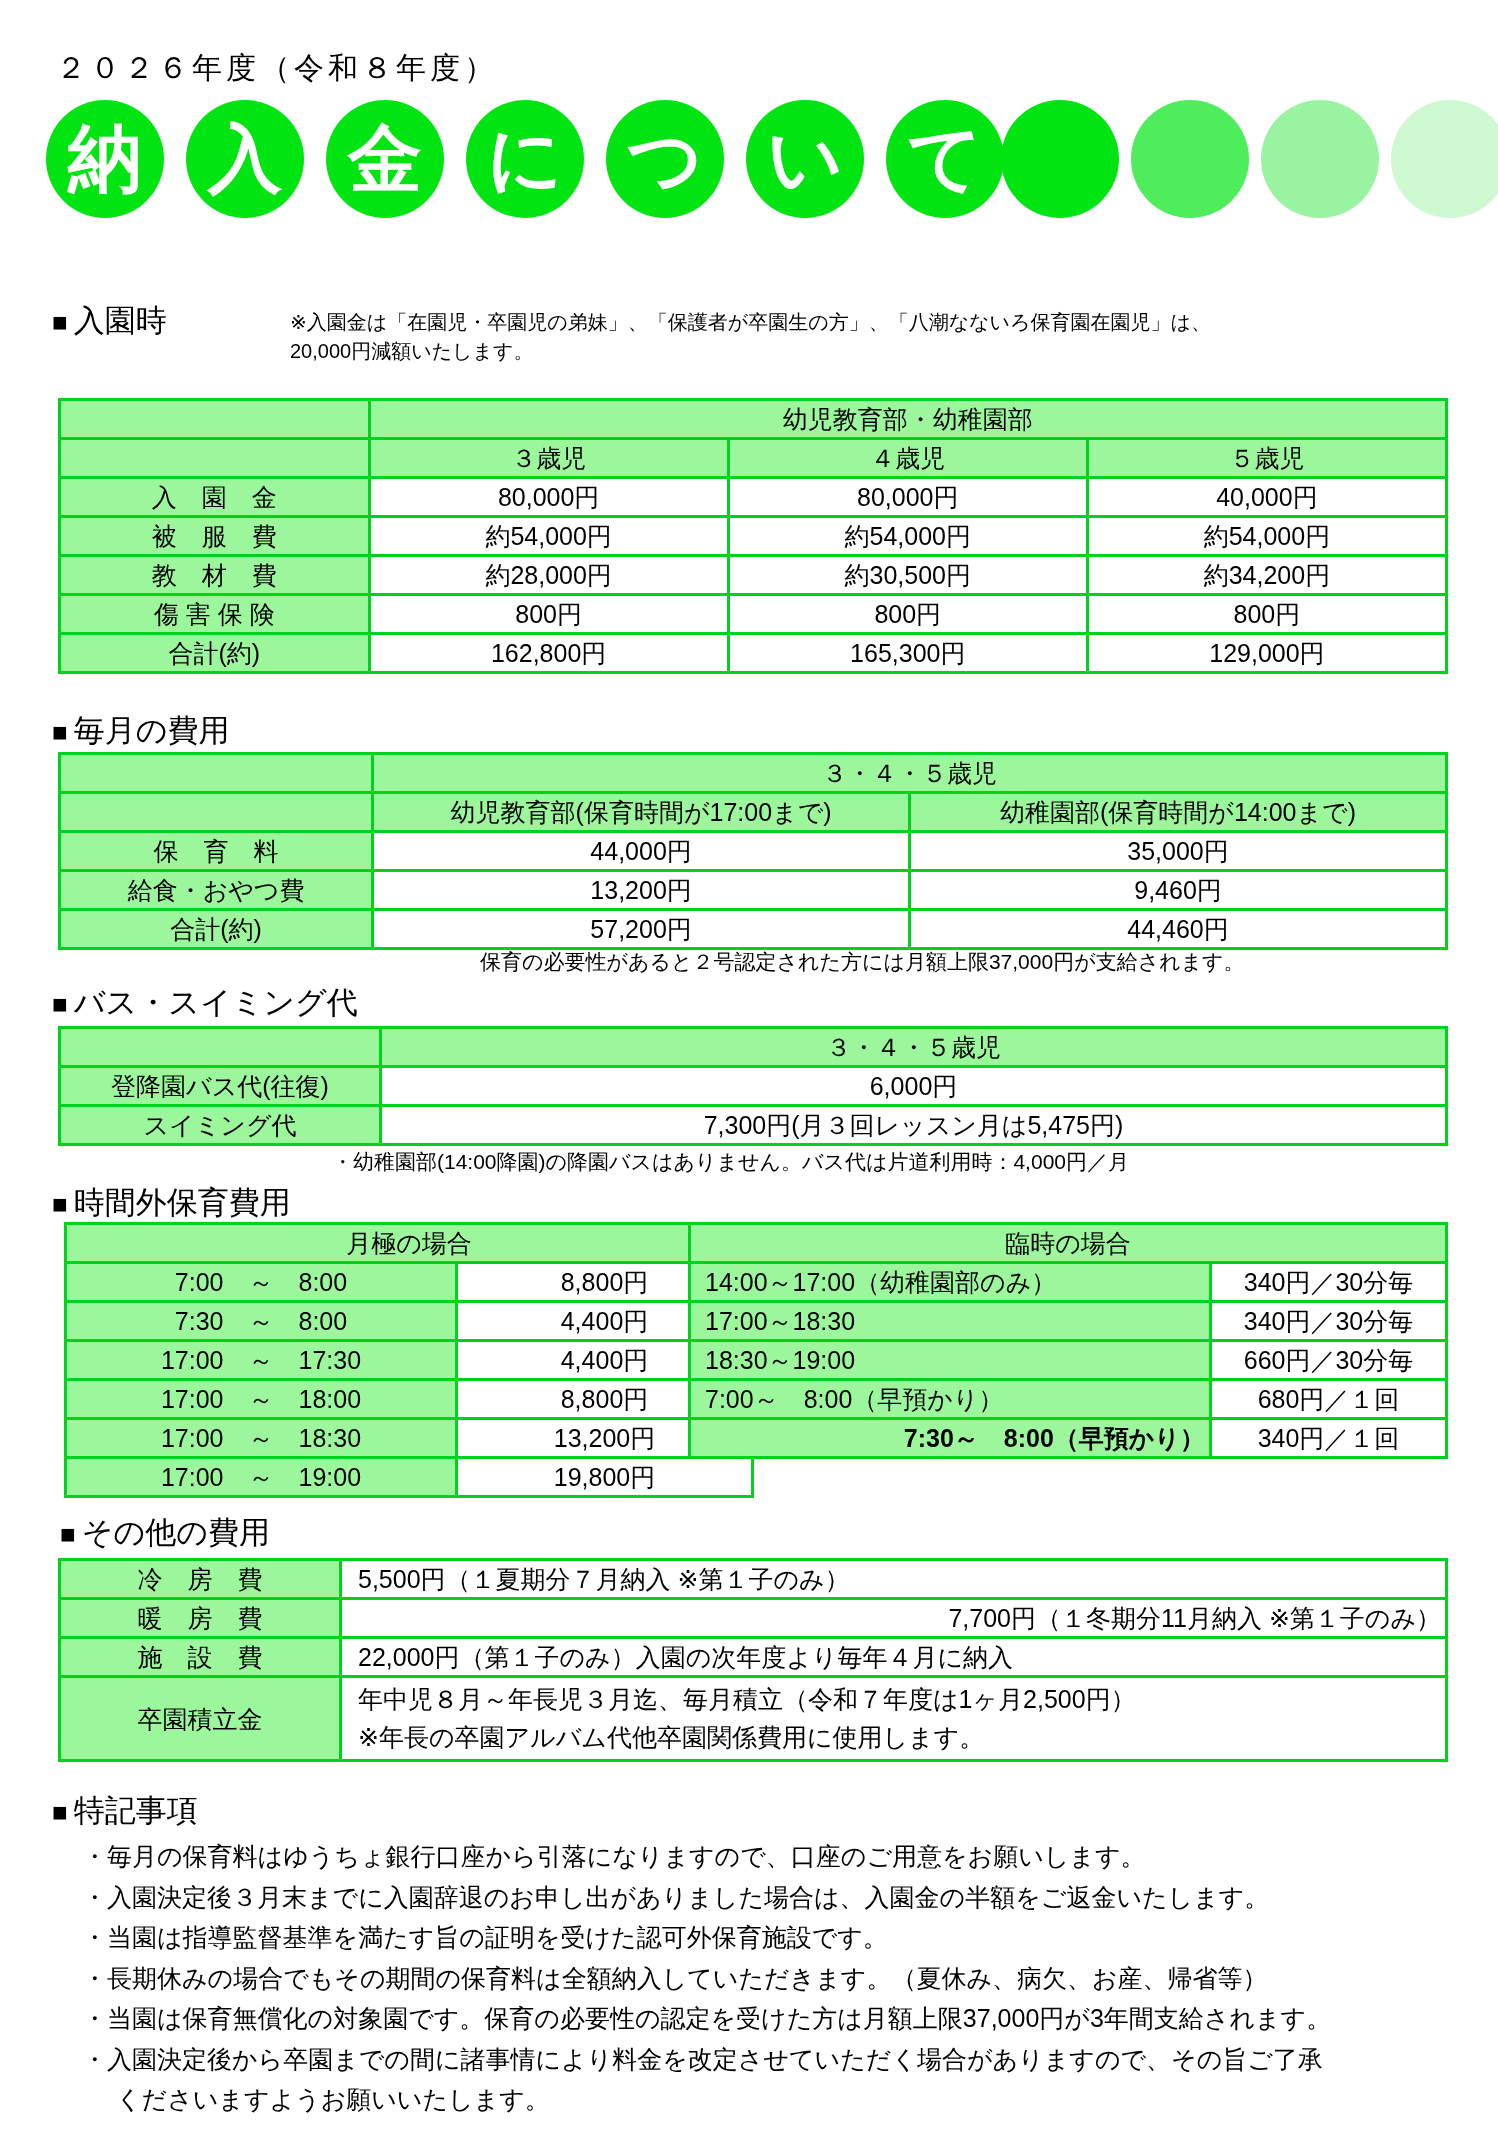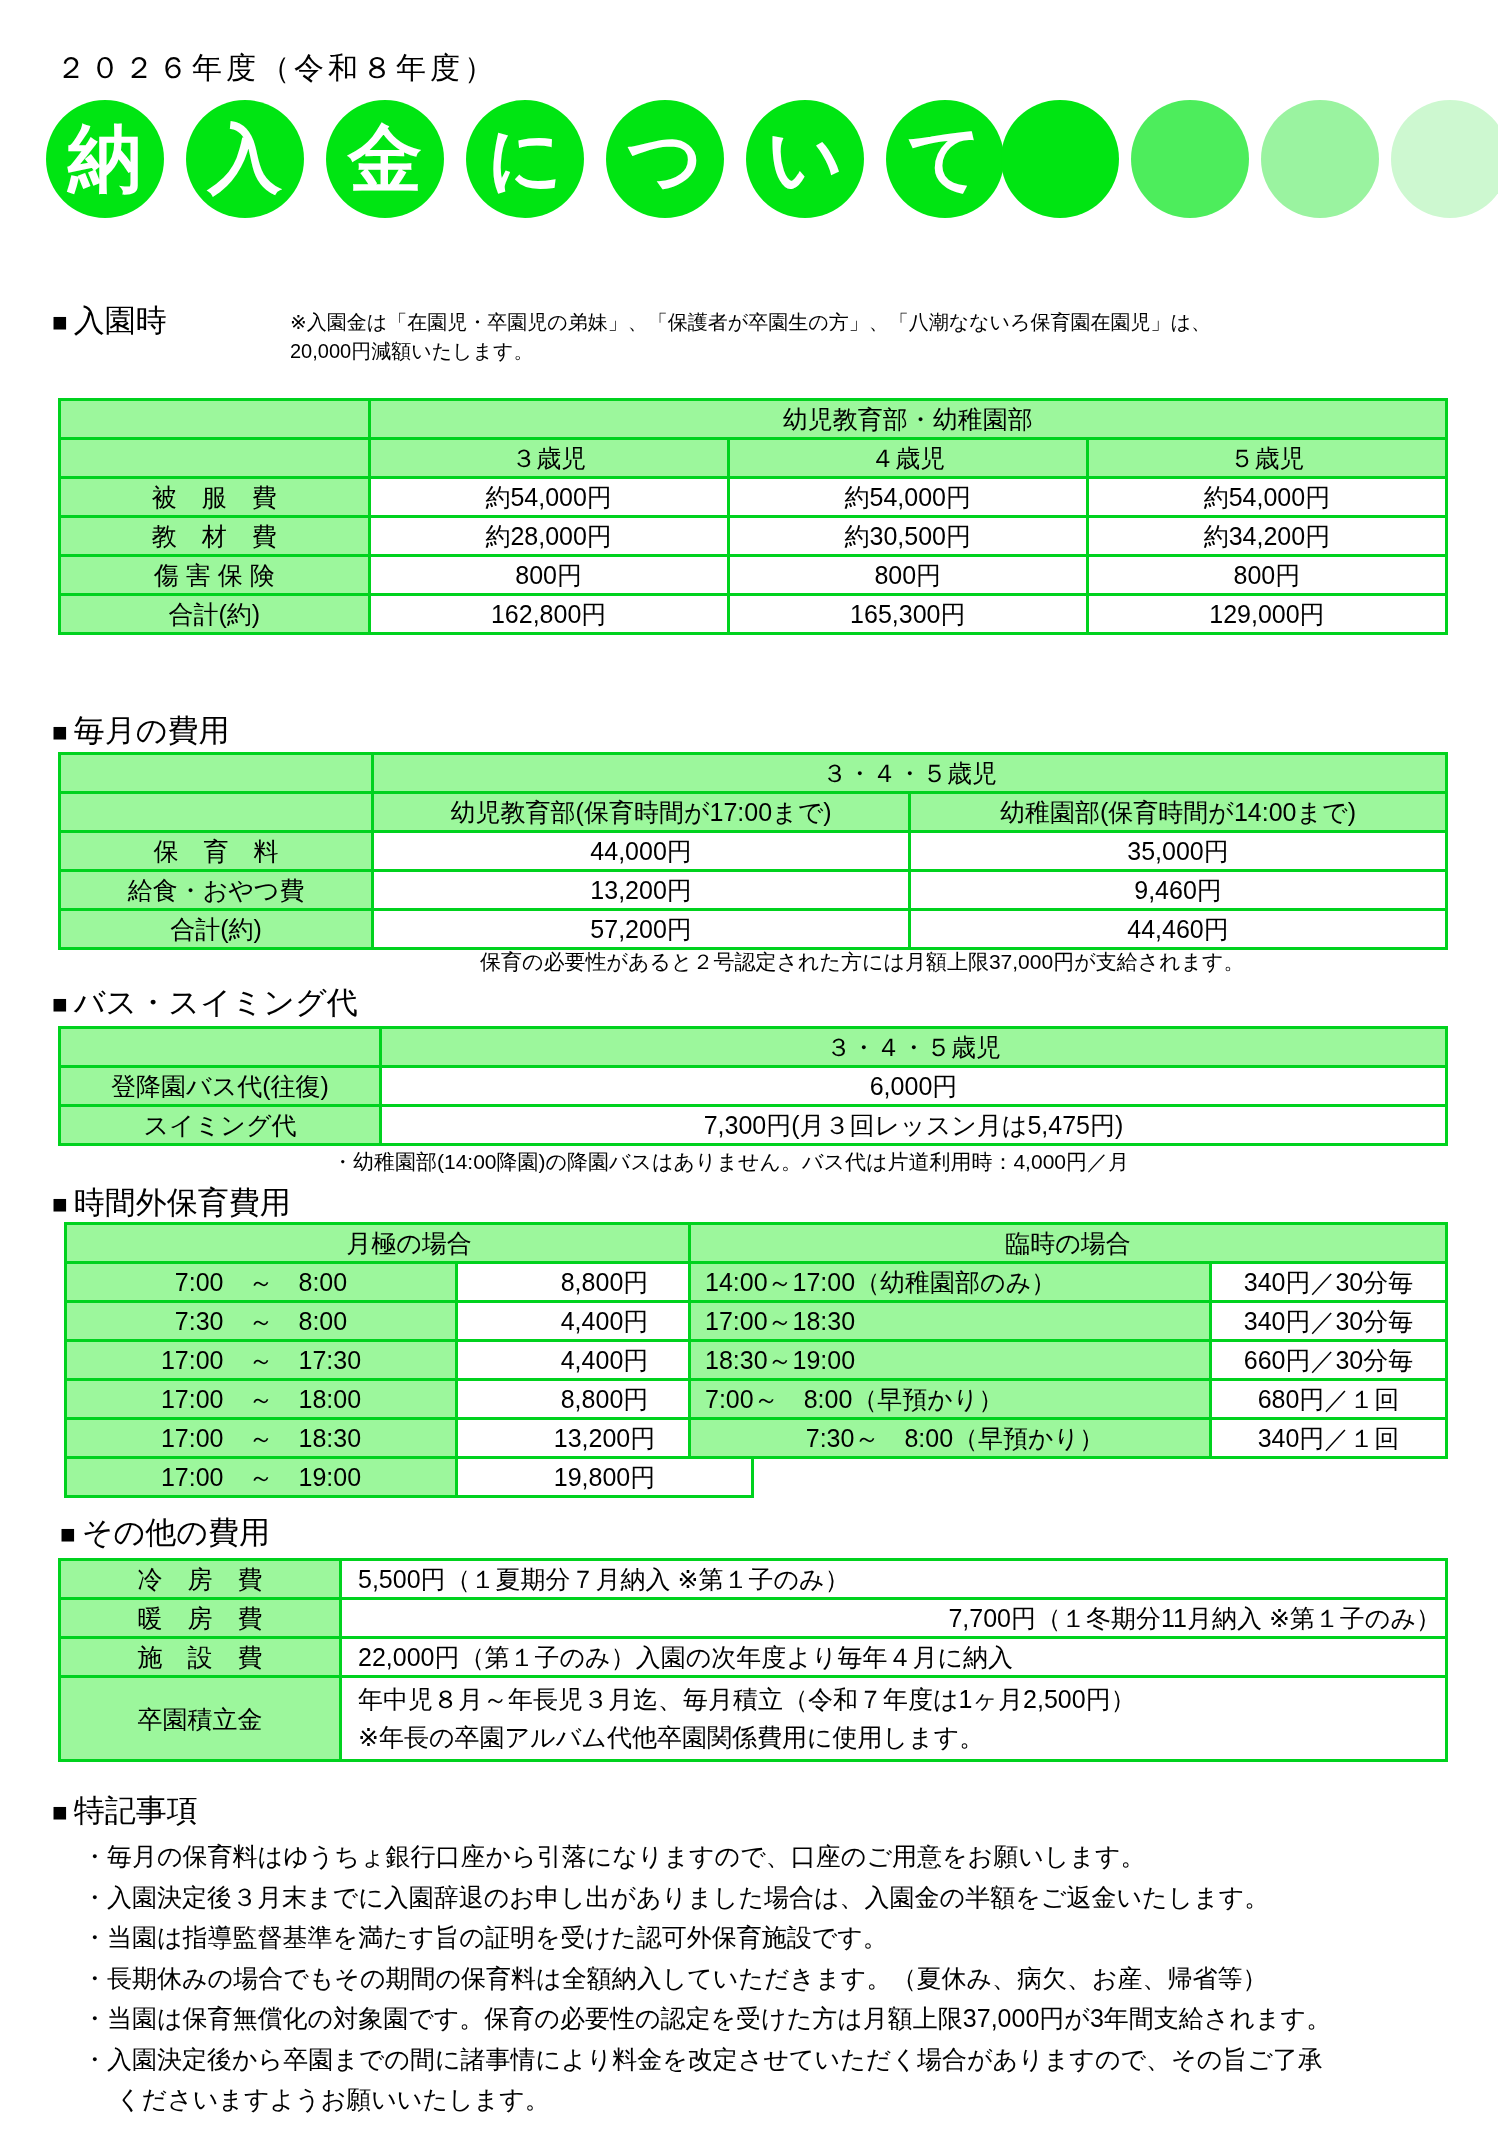--- a/index.html
+++ b/index.html
@@ -148,20 +148,26 @@
       <td class="hdr" style="width:310px;"></td>
       <td class="hdr" colspan="3">幼児教育部・幼稚園部</td>
     </tr>
     <tr>
       <td class="hdr"></td>
       <td class="hdr" style="width:360px;">３歳児</td>
       <td class="hdr" style="width:360px;">４歳児</td>
       <td class="hdr" style="width:360px;">５歳児</td>
     </tr>
     <tr>
+      <td class="lbl">入　園　金</td>
+      <td>80,000円</td>
+      <td>80,000円</td>
+      <td>40,000円</td>
+    </tr>
+    <tr>
       <td class="lbl">被　服　費</td>
       <td>約54,000円</td>
       <td>約54,000円</td>
       <td>約54,000円</td>
     </tr>
     <tr>
       <td class="lbl">教　材　費</td>
       <td>約28,000円</td>
       <td>約30,500円</td>
       <td>約34,200円</td>
@@ -290,21 +296,21 @@
     </tr>
     <tr>
       <td class="lbl" style="text-align:left; padding-left:14px;">18:30～19:00</td>
       <td>660円／30分毎</td>
     </tr>
     <tr>
       <td class="lbl" style="text-align:left; padding-left:14px;">7:00～　8:00（早預かり）</td>
       <td>680円／１回</td>
     </tr>
     <tr>
-      <td class="lbl" style="text-align:center; padding-left:14px;">7:30～　8:00（早預かり）</td>
+      <td class="lbl" style="text-align:right; padding-left:14px;font-weight:bold;">7:30～　8:00（早預かり）</td>
       <td>340円／１回</td>
     </tr>
   </tbody>
     </table>
 
   <div class="sec-head" style="left:36px; top:1512px;margin-left:24px;">
     <span class="mark">■</span><span>その他の費用</span>
   </div>
 
   <table class="gt" style="left:58px; top:1558px; width:1390px;">

